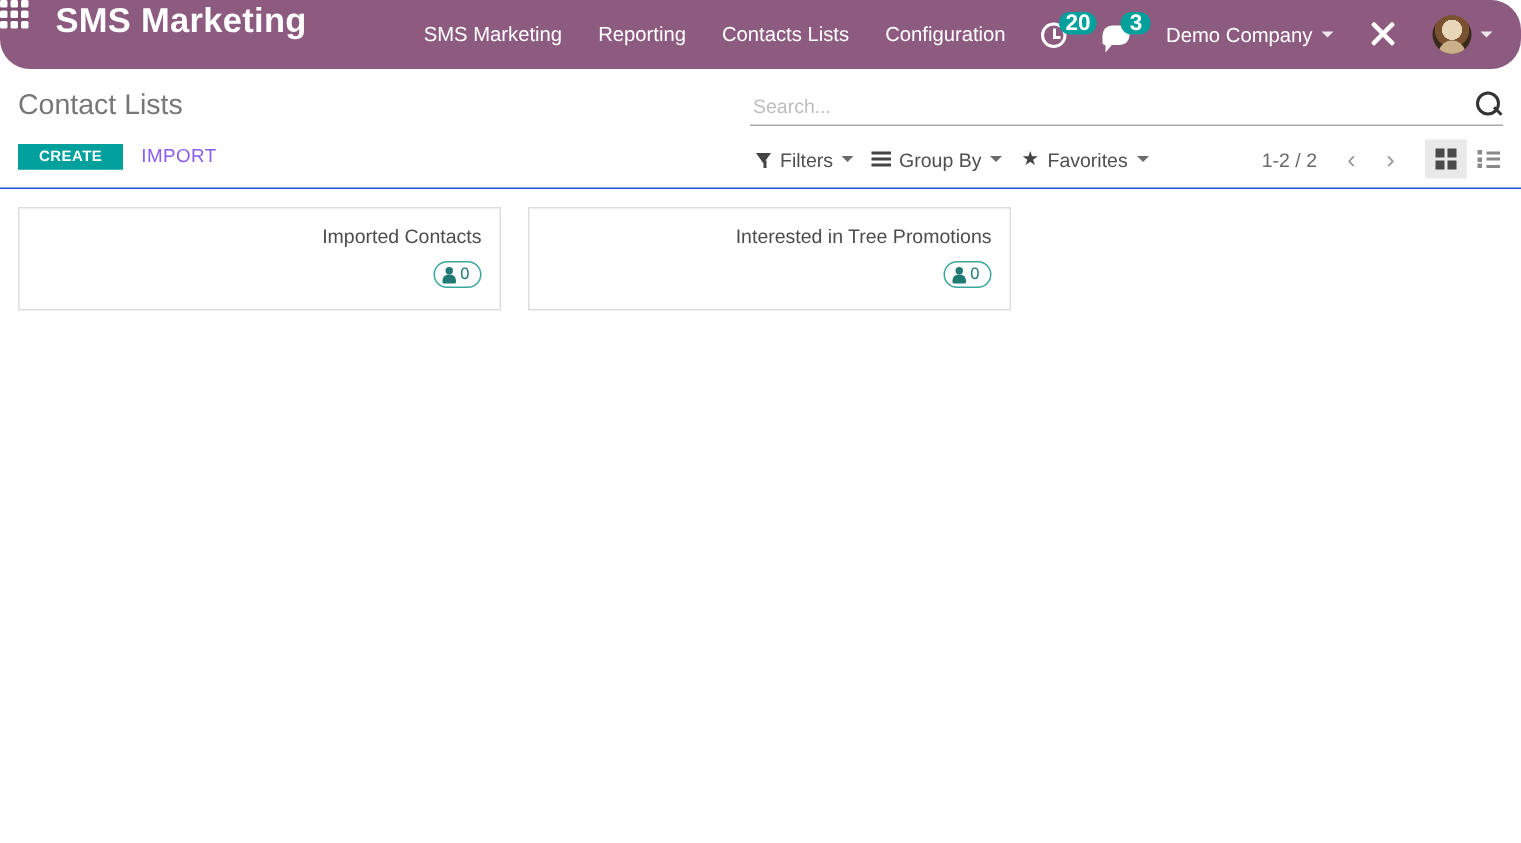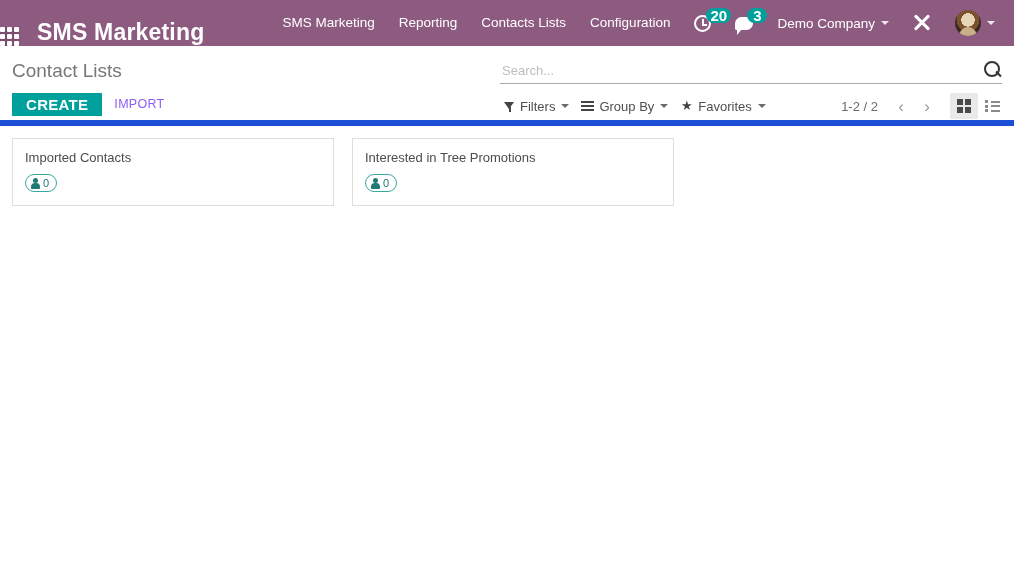--- a/index.html
+++ b/index.html
@@ -11,22 +11,23 @@
     overflow: hidden;
   }
 
   
   .navbar {
     position: relative;
     height: 46px;
     background: #8f5a7f;
     background: #8e5b80;
     display: flex;
-    align-items: flex-end;
+    align-items: flex-start;
     color: #ffffff;
+    border-radius: 20px;
   }
   .apps-btn {
     width: 46px;
     background: #7e4e71;
     display: flex;
     align-items: center;
     justify-content: center;
     cursor: pointer;
   }
   .apps-grid {
@@ -161,21 +162,21 @@
     position: absolute;
     left: 4px; bottom: 0;
     width: 18px; height: 9px;
     border-radius: 9px 9px 0 0;
     background: #c9b089;
   }
 
   
   .control-panel {
     background: #ffffff;
-    border-bottom: 6px solid #1d4ed8;
+    border-bottom: 1px solid #1d4ed8;
     padding: 0;
     position: relative;
     height: 80px;
   }
   .cp-row {
     display: flex;
     align-items: flex-start;
   }
   .cp-left { width: 500px; padding-left: 12px; }
   .cp-right { flex: 1; padding-right: 8px; }
@@ -189,21 +190,21 @@
   }
   .buttons-row {
     display: flex;
     align-items: center;
     margin-top: 7px;
   }
   .btn-create {
     background: #00a09d;
     color: #ffffff;
     border: 1px solid #00a09d;
-    font-size: 15px;
+    font-size: 10px;
     font-weight: bold;
     text-transform: uppercase;
     padding: 2px 13px;
     cursor: pointer;
     letter-spacing: .3px;
     border-radius: 0;
   }
   .btn-import {
     background: transparent;
     border: none;
@@ -394,20 +395,21 @@
     gap: 18px;
   }
   .k-card {
     width: 322px;
     min-height: 58px;
     background: #ffffff;
     border: 1px solid #dededc;
     padding: 10px 12px 12px 12px;
     cursor: pointer;
     position: relative;
+    text-align: right;
   }
   .k-title {
     font-size: 13px;
     color: #4c4c4c;
     line-height: 18px;
     margin-bottom: 7px;
   }
   .k-badge {
     display: inline-flex;
     align-items: center;

